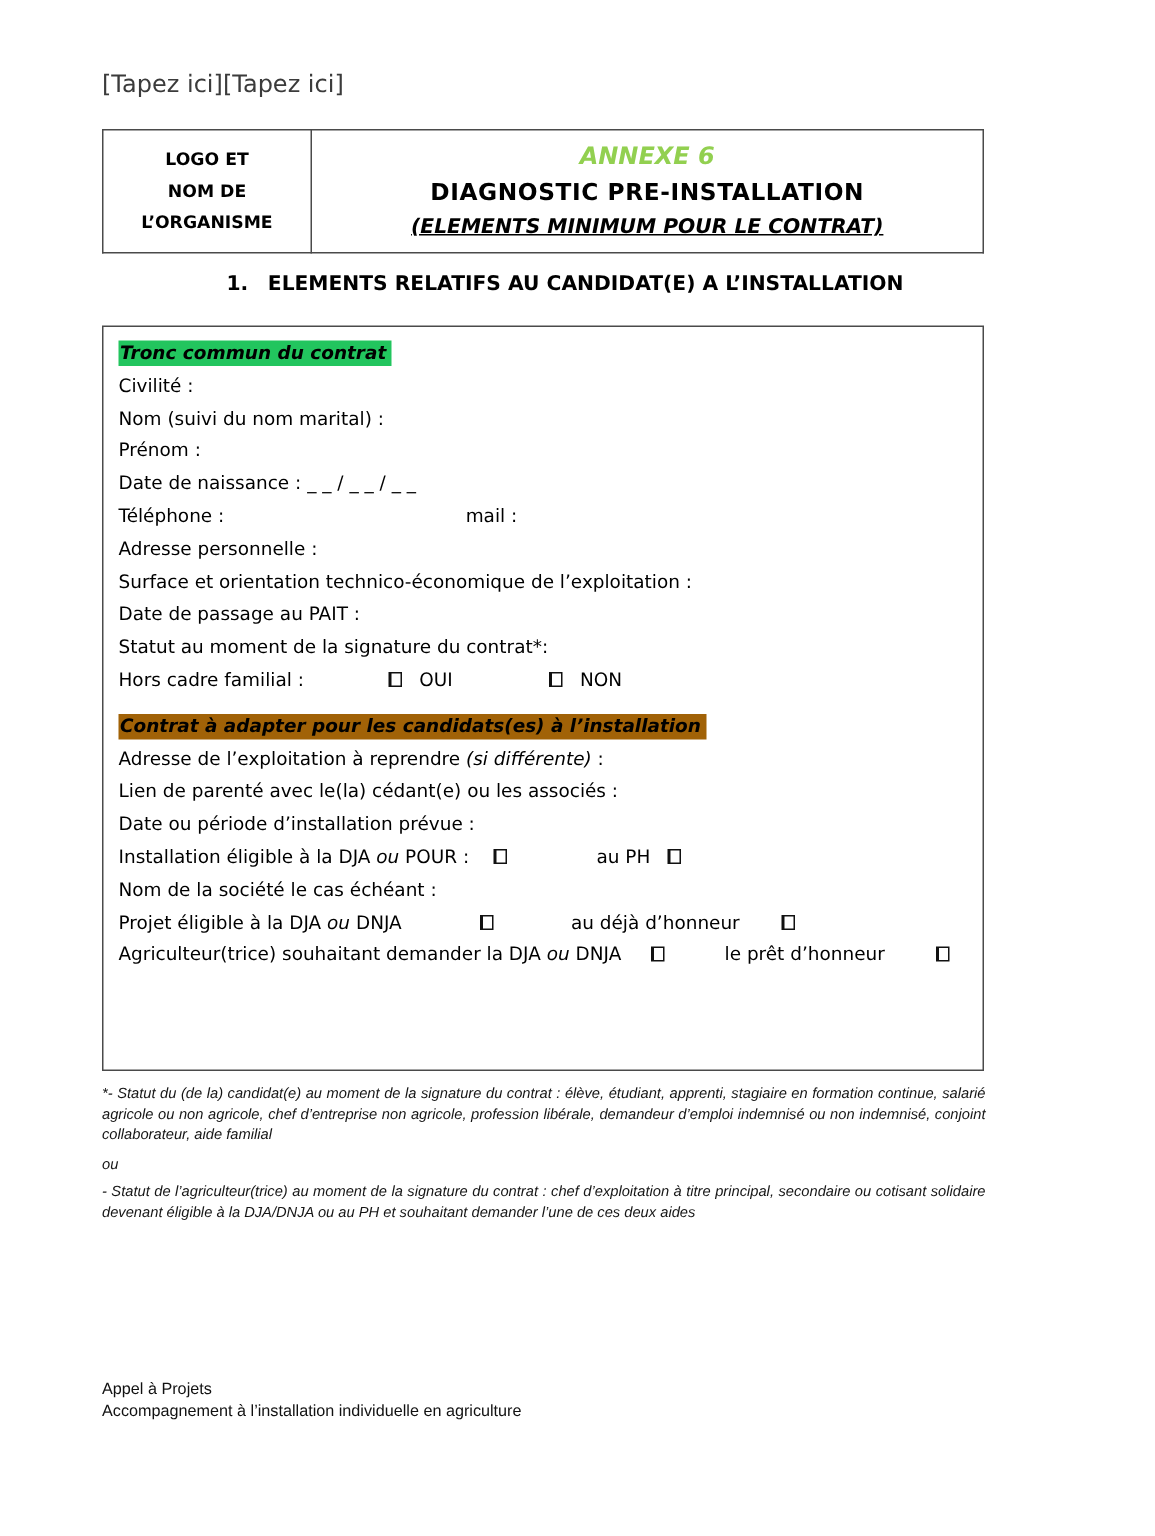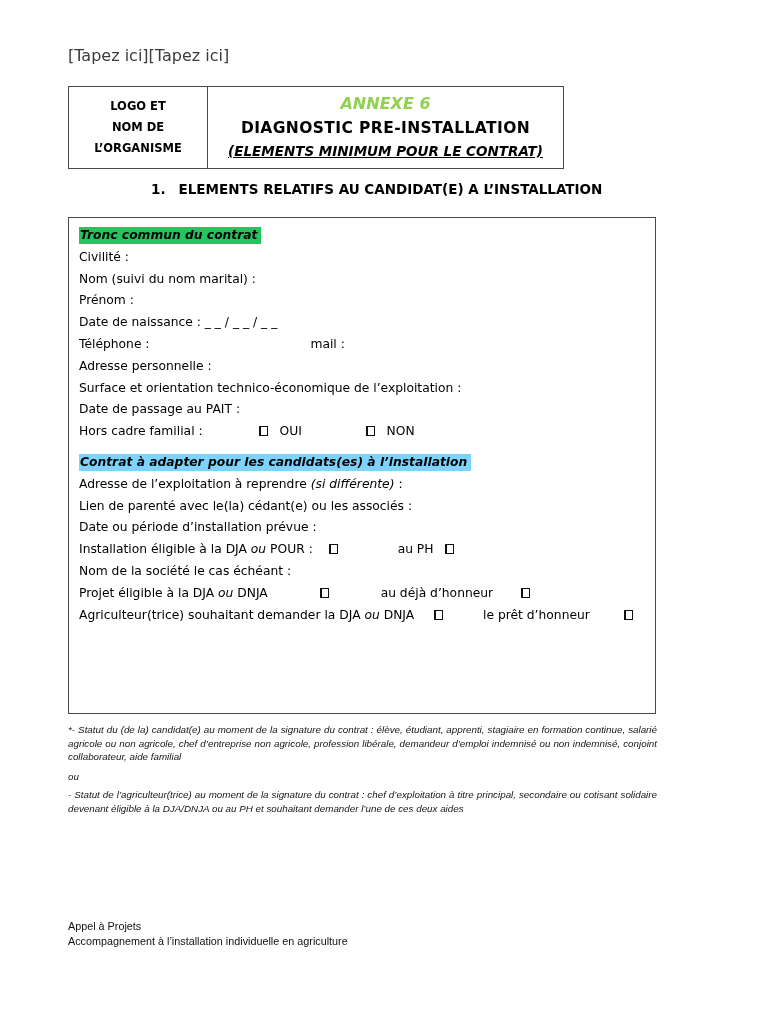--- a/index.html
+++ b/index.html
@@ -11,21 +11,21 @@
     font-family: "DejaVu Sans", "Liberation Sans", sans-serif;
     color: #000;
     overflow: hidden;
   }
   .tapez {
     position: absolute; top: 46px; left: 68px;
     font-size: 16px; color: #3b3b3b;
   }
   table.header-table {
     position: absolute; top: 86px; left: 68px;
-    width: 496px; border-collapse: collapse;
+    width: 588px; border-collapse: collapse;
   }
   table.header-table td { border: 1.5px solid #4a4a4a; vertical-align: middle; }
   td.cell-logo {
     width: 139px; text-align: center;
     font-weight: bold; font-size: 11.5px; line-height: 21px;
     padding: 9px 4px;
   }
   td.cell-title { text-align: center; padding: 7px 8px 9px 8px; }
   .annexe { font-size: 16px; font-weight: bold; font-style: italic; }
   .doc-title { font-size: 15.5px; font-weight: bold; letter-spacing: 0.4px; margin-top: 6px; }
@@ -111,30 +111,31 @@
     <div class="row">Nom (suivi du nom marital) :</div>
     <div class="row">Prénom :</div>
     <div class="row">Date de naissance : _ _ / _ _ / _ _</div>
     <div class="row">
       <span>Téléphone :</span>
       <span class="mail-pos">mail :</span>
     </div>
     <div class="row">Adresse personnelle :</div>
     <div class="row">Surface et orientation technico-économique de l’exploitation :</div>
     <div class="row">Date de passage au PAIT :</div>
+    <div class="row">Statut au moment de la signature du contrat*:</div>
     <div class="row">
       <span>Hors cadre familial :</span>
       <span class="cb ml52"></span>
       <span class="ml8">OUI</span>
       <span class="cb ml60"></span>
       <span class="ml8">NON</span>
     </div>
 
     <div class="row sec-gap">
-      <span class="hl" style="background-color: #7dd3fc;">Contrat à adapter pour les candidats(es) à l’installation</span>
+      <span class="hl" style="background-color: #a16207;">Contrat à adapter pour les candidats(es) à l’installation</span>
     </div>
     <div class="row">
       <span>Adresse de l’exploitation à reprendre </span><span class="it">(si différente)</span><span> :</span>
     </div>
     <div class="row">Lien de parenté avec le(la) cédant(e) ou les associés :</div>
     <div class="row">Date ou période d’installation prévue :</div>
     <div class="row">
       <span>Installation éligible à la DJA </span><span class="it">ou</span><span> POUR :</span>
       <span class="cb ml12"></span>
       <span class="ml56">au PH</span>

